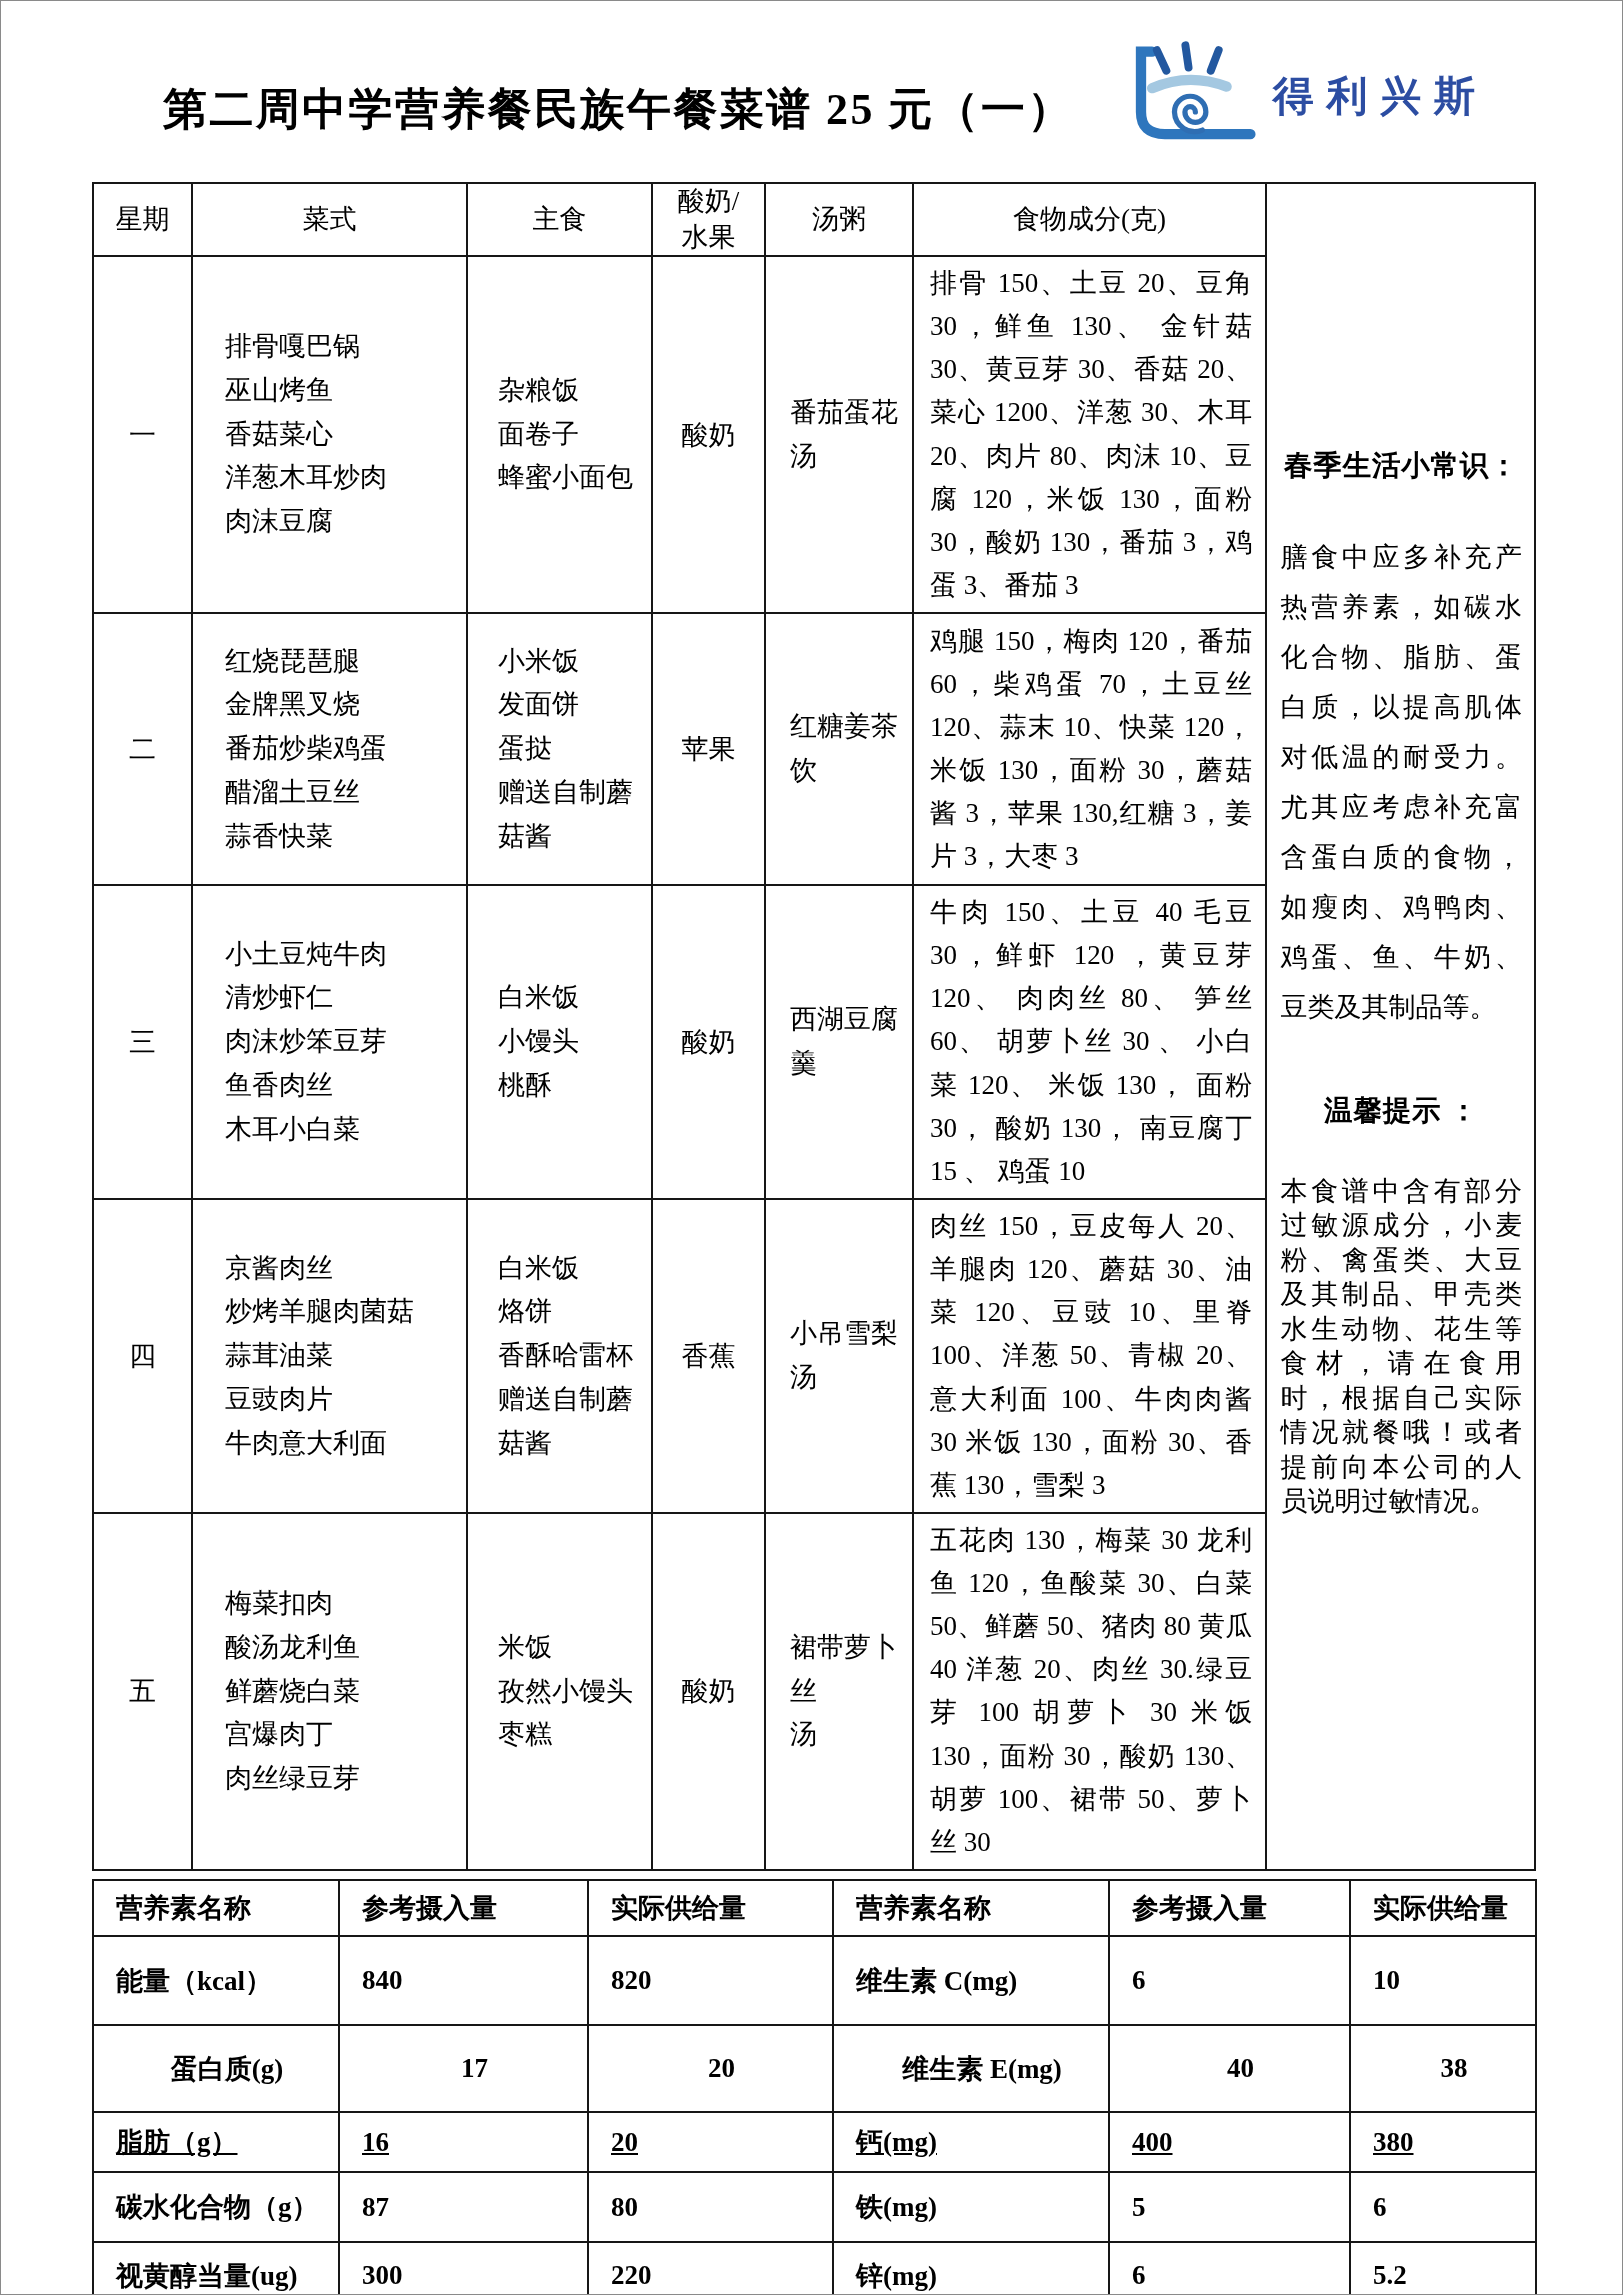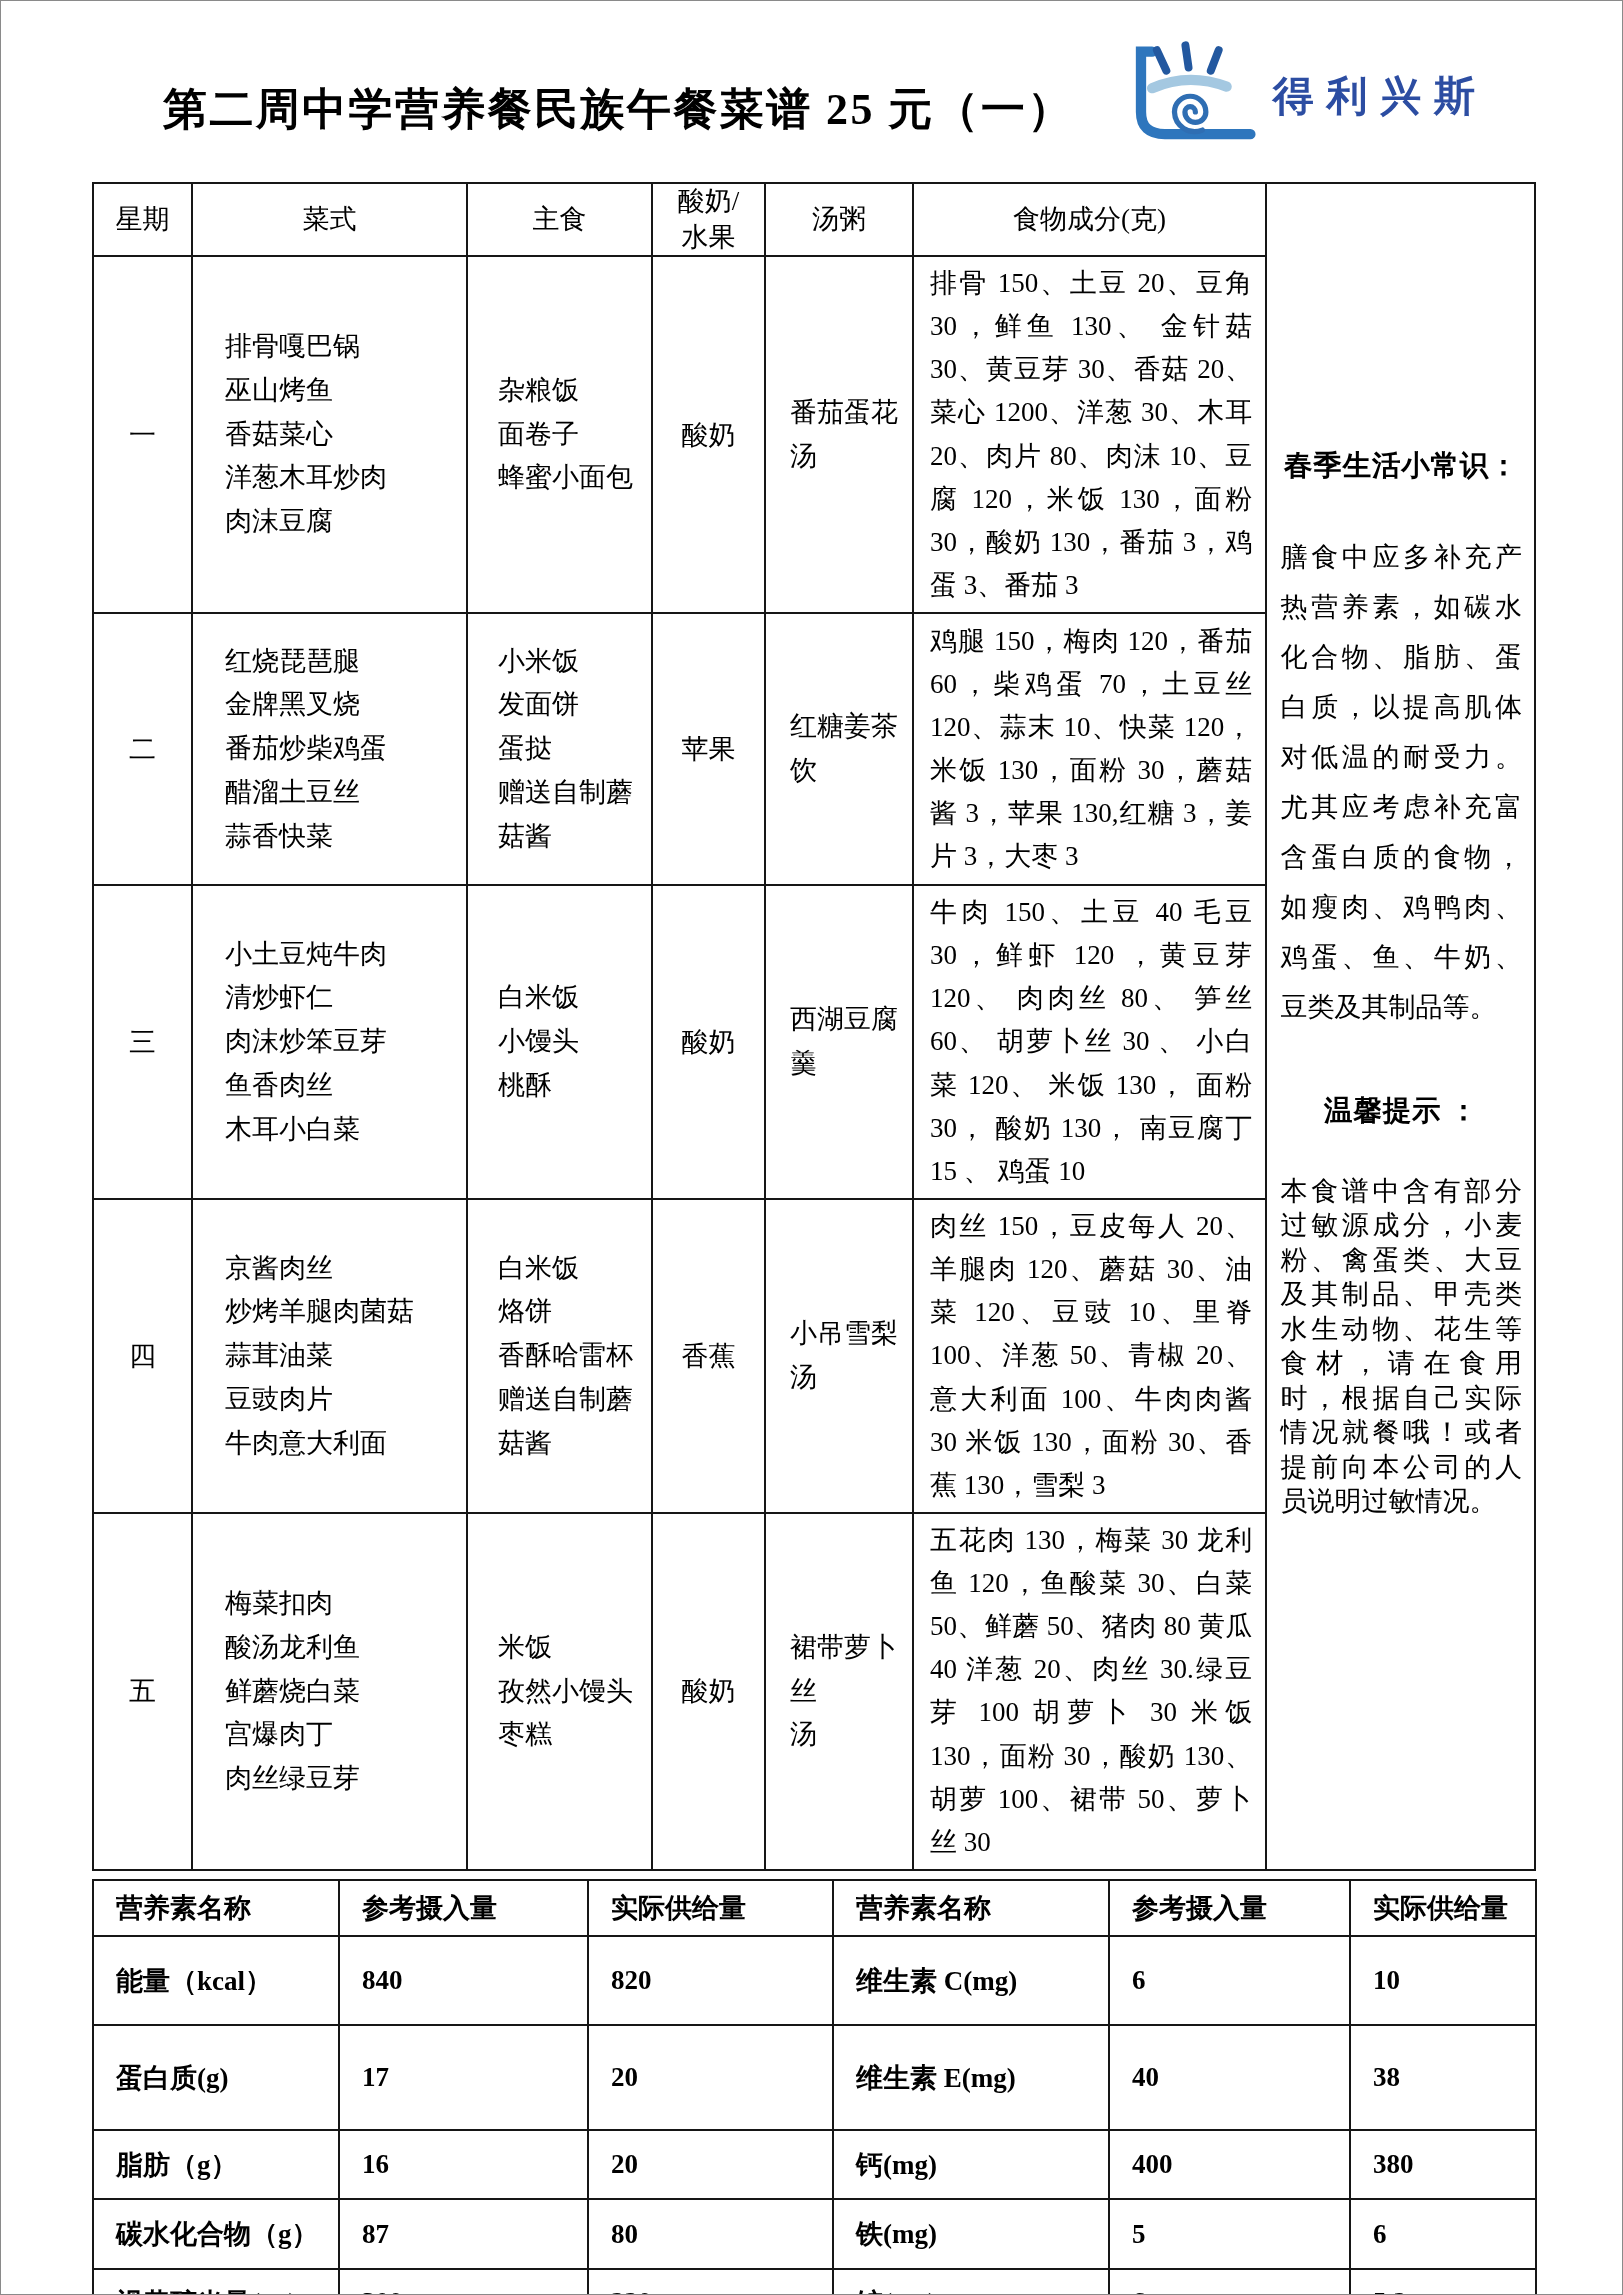--- a/index.html
+++ b/index.html
@@ -56,22 +56,22 @@
 
   .sidebar-cell { vertical-align:middle; padding:0 12px 87px 13.5px; white-space:normal;margin-left:8px; }
   .tips-title, .warm-title { font-weight:bold; font-size:28.5px; letter-spacing:0.8px; }
   .tips-body { font-size:27px; line-height:1.85; text-align:justify; margin:14.3px 0 24px; }
   .warm-body { font-size:27px; line-height:1.28; text-align:justify; margin-top:9.5px; }
 
   .nutrition { margin-top:8px; font-weight:bold; }
   .nutrition td { font-size:27px; padding-left:22px; vertical-align:middle; white-space:nowrap; overflow:hidden; }
   .nutrition tr.nhdr { height:56px;padding-left:12px; }
   .nutrition tr.n1   { height:89px;margin-top:19px; }
-  .nutrition tr.n2   { height:105px; }
-  .nutrition tr.n3   { height:69px;  }
+  .nutrition tr.n2   { height:87px;text-align:center; }
+  .nutrition tr.n3   { height:60px;text-decoration:underline;  }
   .nutrition tr.n4   { height:70px;  }
   .nutrition tr.n5   { height:67px;  }
 </style>
 </head>
 <body>
 
 <div class="page">
 
   <div class="title">第二周中学营养餐民族午餐菜谱 25 元（一）</div>
 

